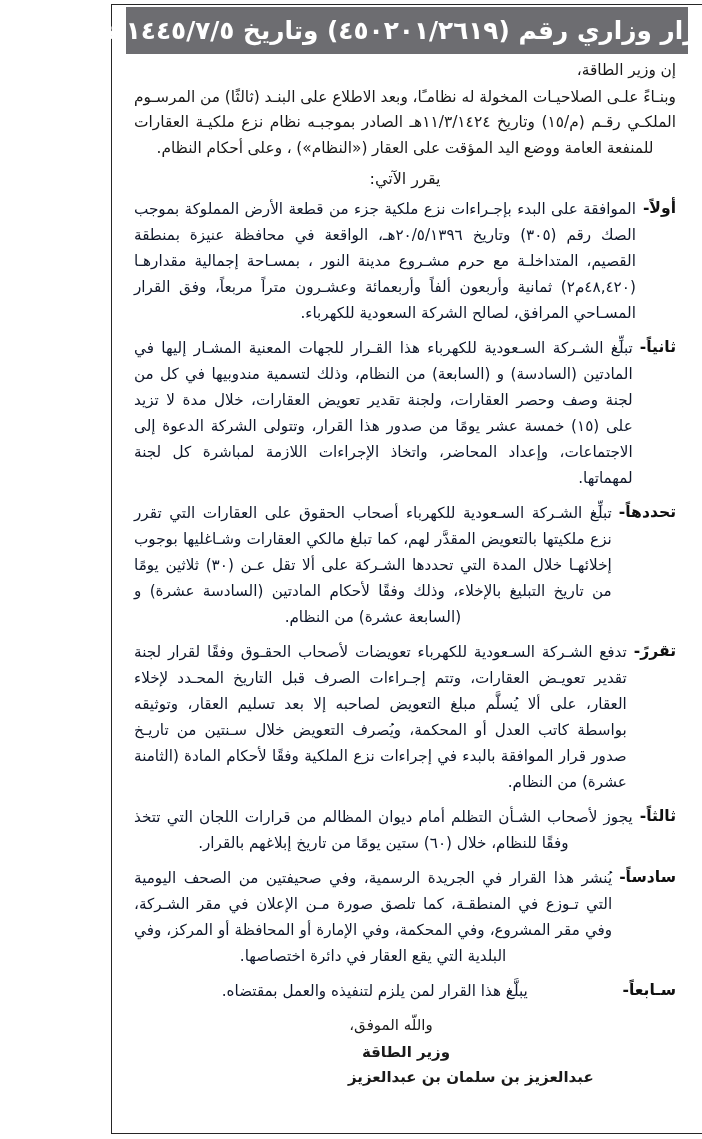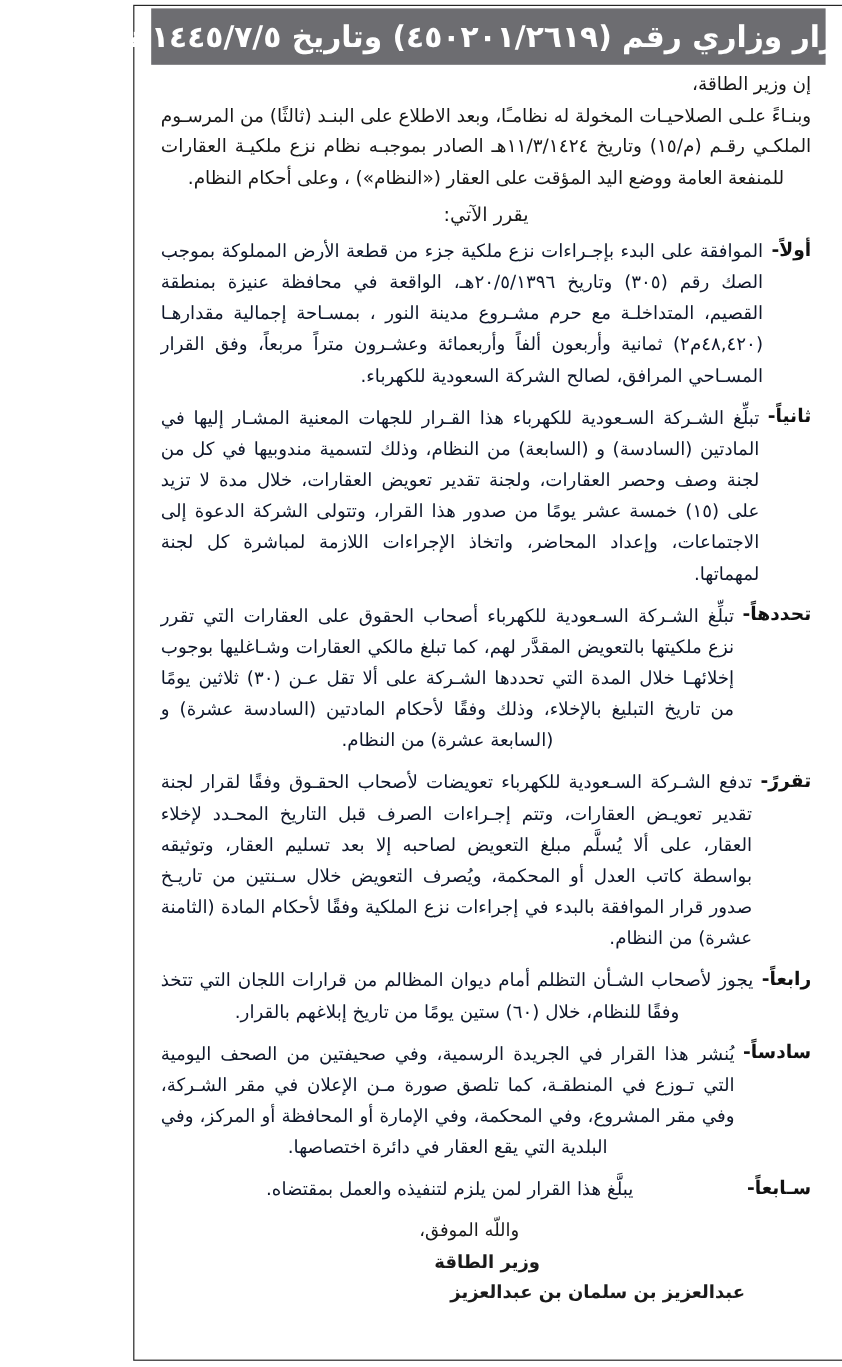--- a/index.html
+++ b/index.html
@@ -151,21 +151,21 @@
     font-weight: bold;
     line-height: 24px;
     text-align: center;
     width: 300px;
     margin-right: 120px;
   }
   .sign-name {
     font-size: 15px;
     font-weight: bold;
     line-height: 26px;
-    text-align: center;
+    text-align: left;
     width: 300px;
     margin-right: 28px;
   }
 </style>
 </head>
 <body>
 
 <div class="page">
 
   <div class="page-frame"></div>
@@ -198,21 +198,21 @@
         <div class="clause-label">تحددهاً-</div>
         <div class="clause-body">تبلِّغ الشـركة السـعودية للكهرباء أصحاب الحقوق على العقارات التي تقرر نزع ملكيتها بالتعويض المقدَّر لهم، كما تبلغ مالكي العقارات وشـاغليها بوجوب إخلائهـا خلال المدة التي تحددها الشـركة على ألا تقل عـن (٣٠) ثلاثين يومًا من تاريخ التبليغ بالإخلاء، وذلك وفقًا لأحكام المادتين (السادسة عشرة) و (السابعة عشرة) من النظام.</div>
       </div>
 
       <div class="clause">
         <div class="clause-label">تقررً-</div>
         <div class="clause-body last-right">تدفع الشـركة السـعودية للكهرباء تعويضات لأصحاب الحقـوق وفقًا لقرار لجنة تقدير تعويـض العقارات، وتتم إجـراءات الصرف قبل التاريخ المحـدد لإخلاء العقار، على ألا يُسلَّم مبلغ التعويض لصاحبه إلا بعد تسليم العقار، وتوثيقه بواسطة كاتب العدل أو المحكمة، ويُصرف التعويض خلال سـنتين من تاريـخ صدور قرار الموافقة بالبدء في إجراءات نزع الملكية وفقًا لأحكام المادة (الثامنة عشرة) من النظام.</div>
       </div>
 
       <div class="clause">
-        <div class="clause-label">رابعاً-</div>
+        <div class="clause-label">ثالثاً-</div>
         <div class="clause-body">يجوز لأصحاب الشـأن التظلم أمام ديوان المظالم من قرارات اللجان التي تتخذ وفقًا للنظام، خلال (٦٠) ستين يومًا من تاريخ إبلاغهم بالقرار.</div>
       </div>
 
       <div class="clause">
         <div class="clause-label">سادساً-</div>
         <div class="clause-body">يُنشر هذا القرار في الجريدة الرسمية، وفي صحيفتين من الصحف اليومية التي تـوزع في المنطقـة، كما تلصق صورة مـن الإعلان في مقر الشـركة، وفي مقر المشروع، وفي المحكمة، وفي الإمارة أو المحافظة أو المركز، وفي البلدية التي يقع العقار في دائرة اختصاصها.</div>
       </div>
 
       <div class="clause">
         <div class="clause-label">سـابعاً-</div>

